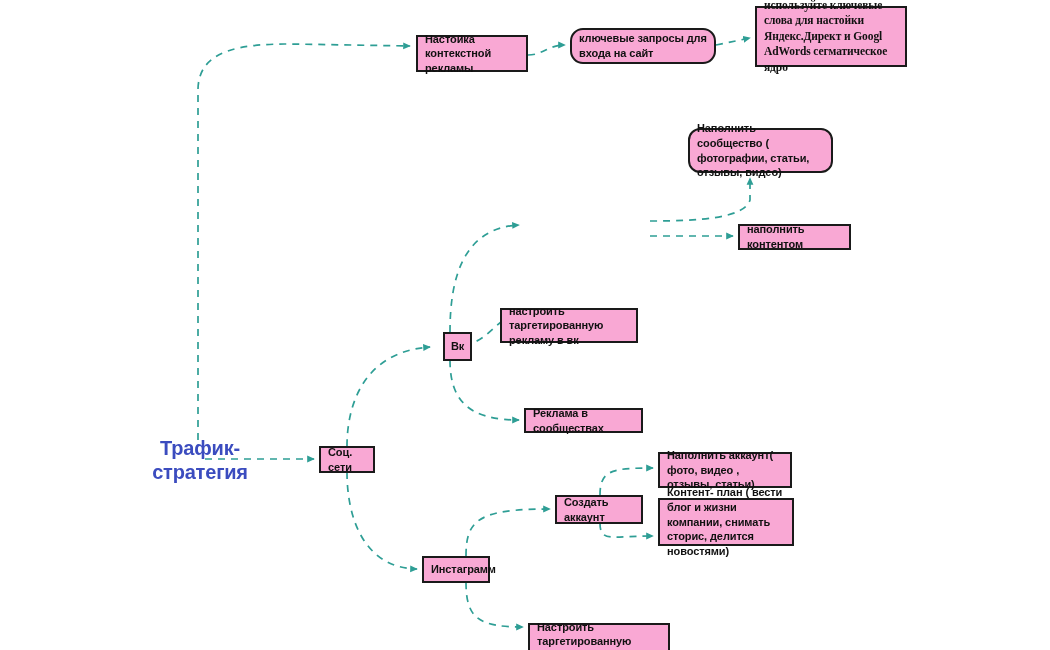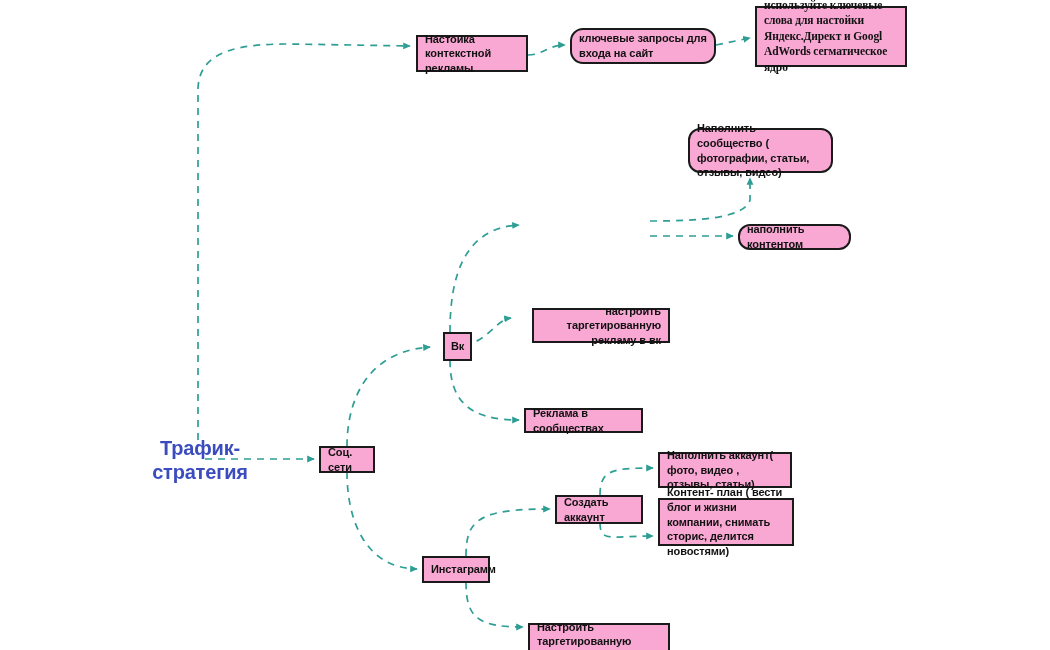--- a/index.html
+++ b/index.html
@@ -118,23 +118,23 @@
 
   <div class="node serif" style="left:755px; top:6px; width:152px; height:61px;">используйте ключевые слова для настойки  Яндекс.Директ и Googl AdWords сегматическое ядро</div>
 
   <div class="node" style="left:319px; top:446px; width:56px; height:27px;">Соц. сети</div>
 
   <div class="node center-text" style="left:436px; top:332px; width:29px; height:29px; padding:2px;margin-left:7px;">Вк</div>
 
 
   <div class="node" style="left:688px; top:128px; width:145px; height:45px;border-radius:12px;">Наполнить сообщество ( фотографии, статьи, отзывы, видео)</div>
 
-  <div class="node" style="left:738px; top:224px; width:113px; height:26px;border-radius:12px;">наполнить контентом</div>
+  <div class="node" style="left:738px; top:224px; width:113px; height:26px;">наполнить контентом</div>
 
-  <div class="node" style="left:532px; top:308px; width:138px; height:35px;text-align:right;">настроить таргетированную рекламу в вк</div>
+  <div class="node" style="left:500px; top:308px; width:138px; height:35px;">настроить таргетированную рекламу в вк</div>
 
   <div class="node" style="left:524px; top:408px; width:119px; height:25px;">Реклама в сообществах</div>
 
   <div class="node" style="left:422px; top:556px; width:68px; height:27px;">Инстаграмм</div>
 
   <div class="node" style="left:555px; top:495px; width:88px; height:29px;">Создать аккаунт</div>
 
   <div class="node" style="left:658px; top:452px; width:134px; height:36px;">Наполнить аккаунт( фото, видео , отзывы, статьи)</div>
 
   <div class="node" style="left:658px; top:498px; width:136px; height:48px;">Контент- план ( вести блог и жизни компании, снимать сторис, делится новостями)</div>

